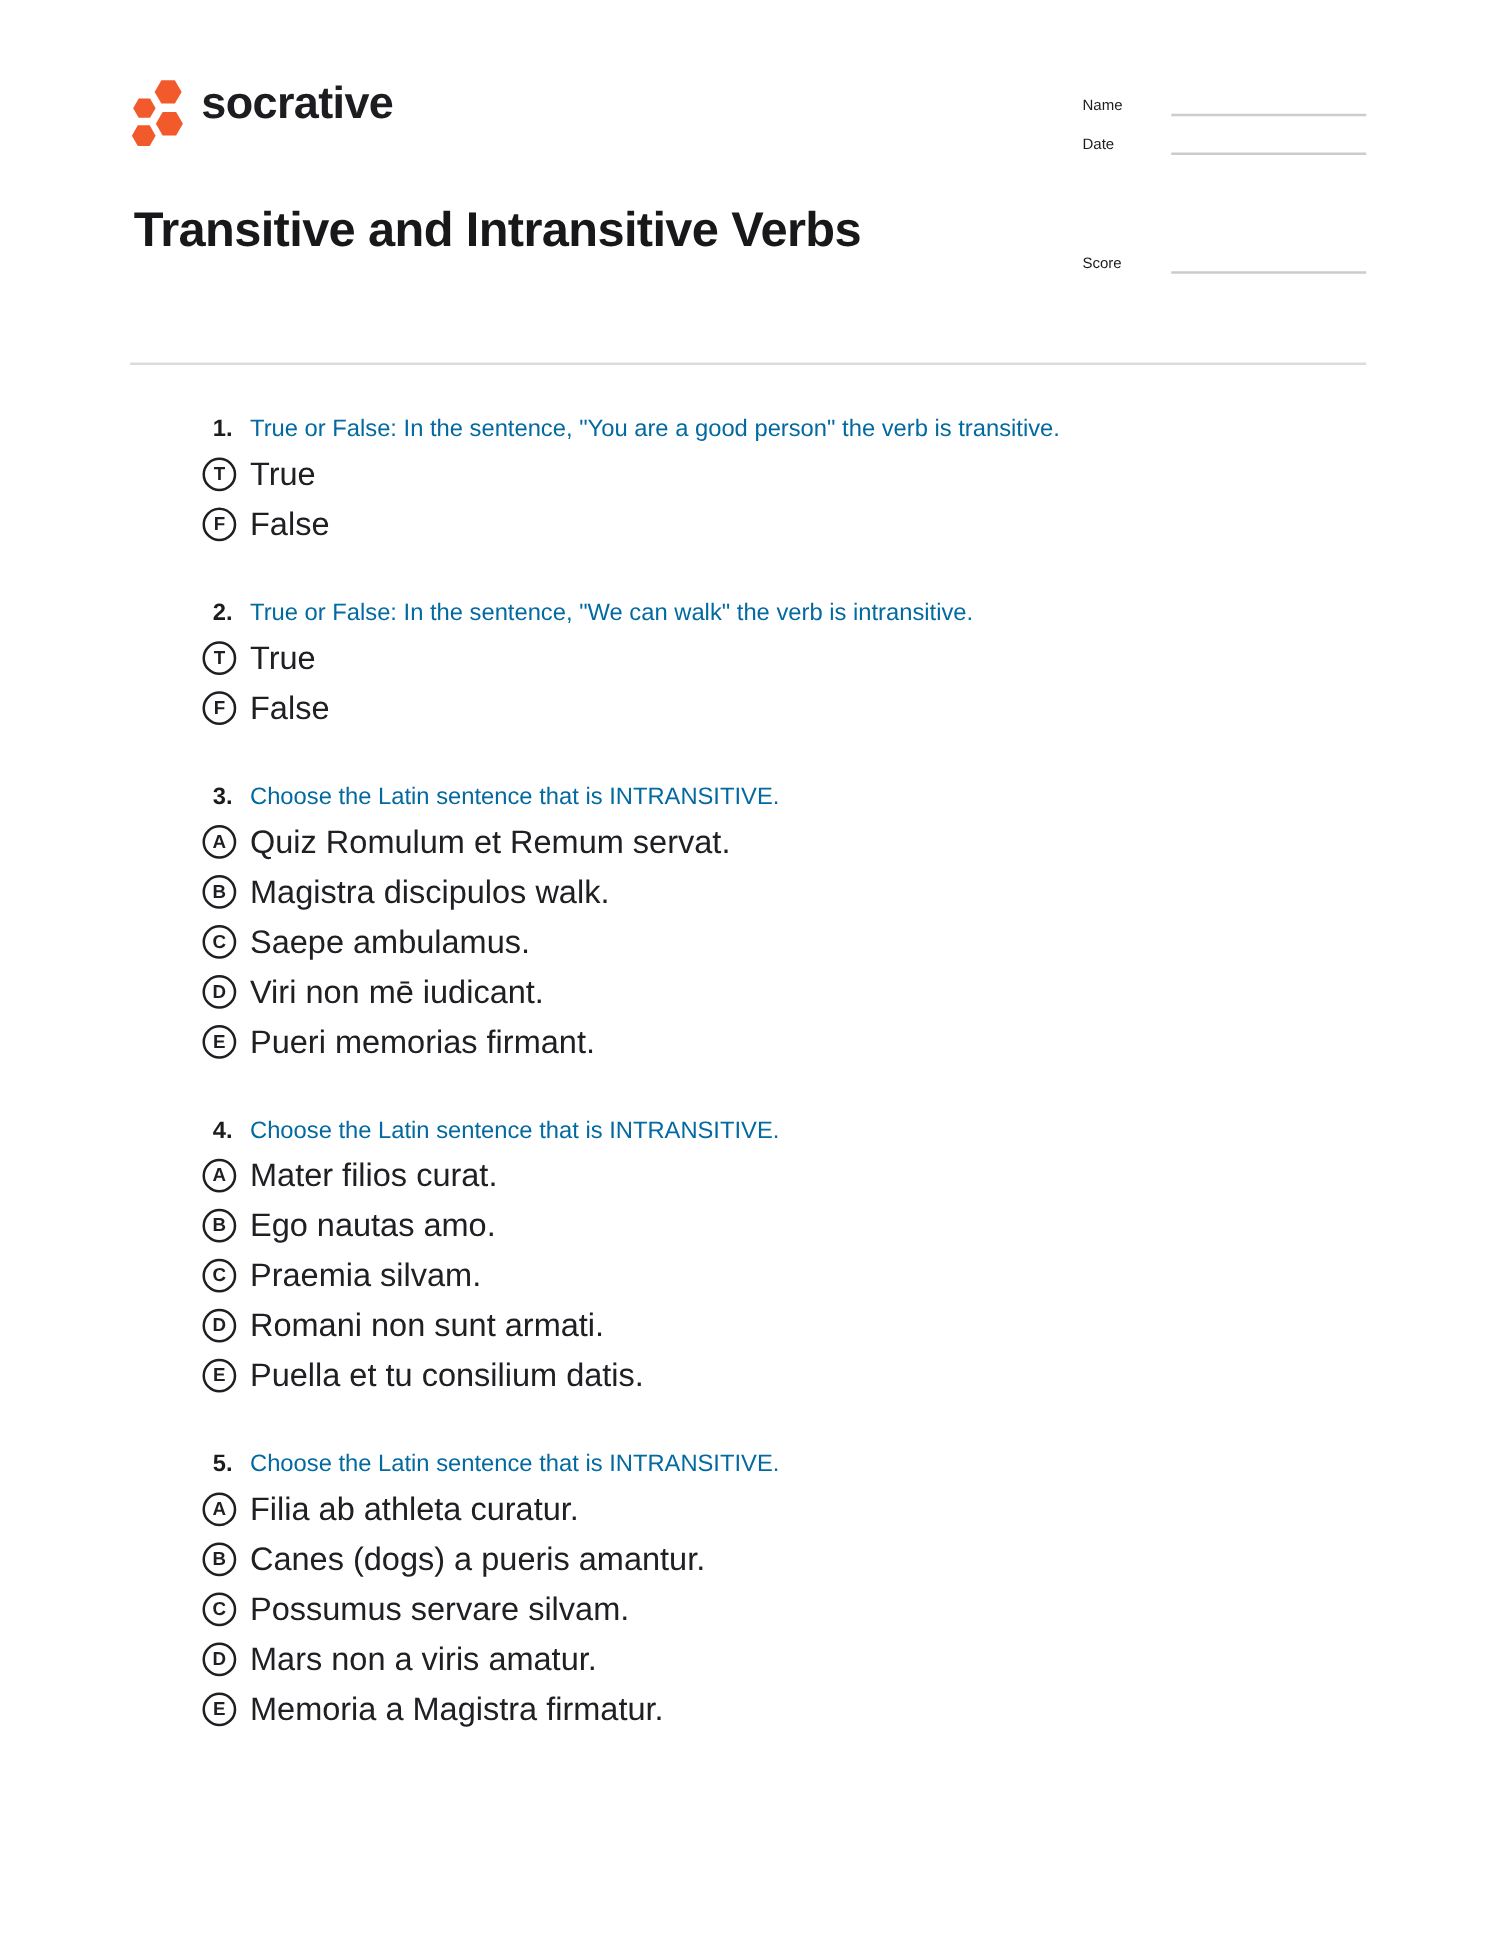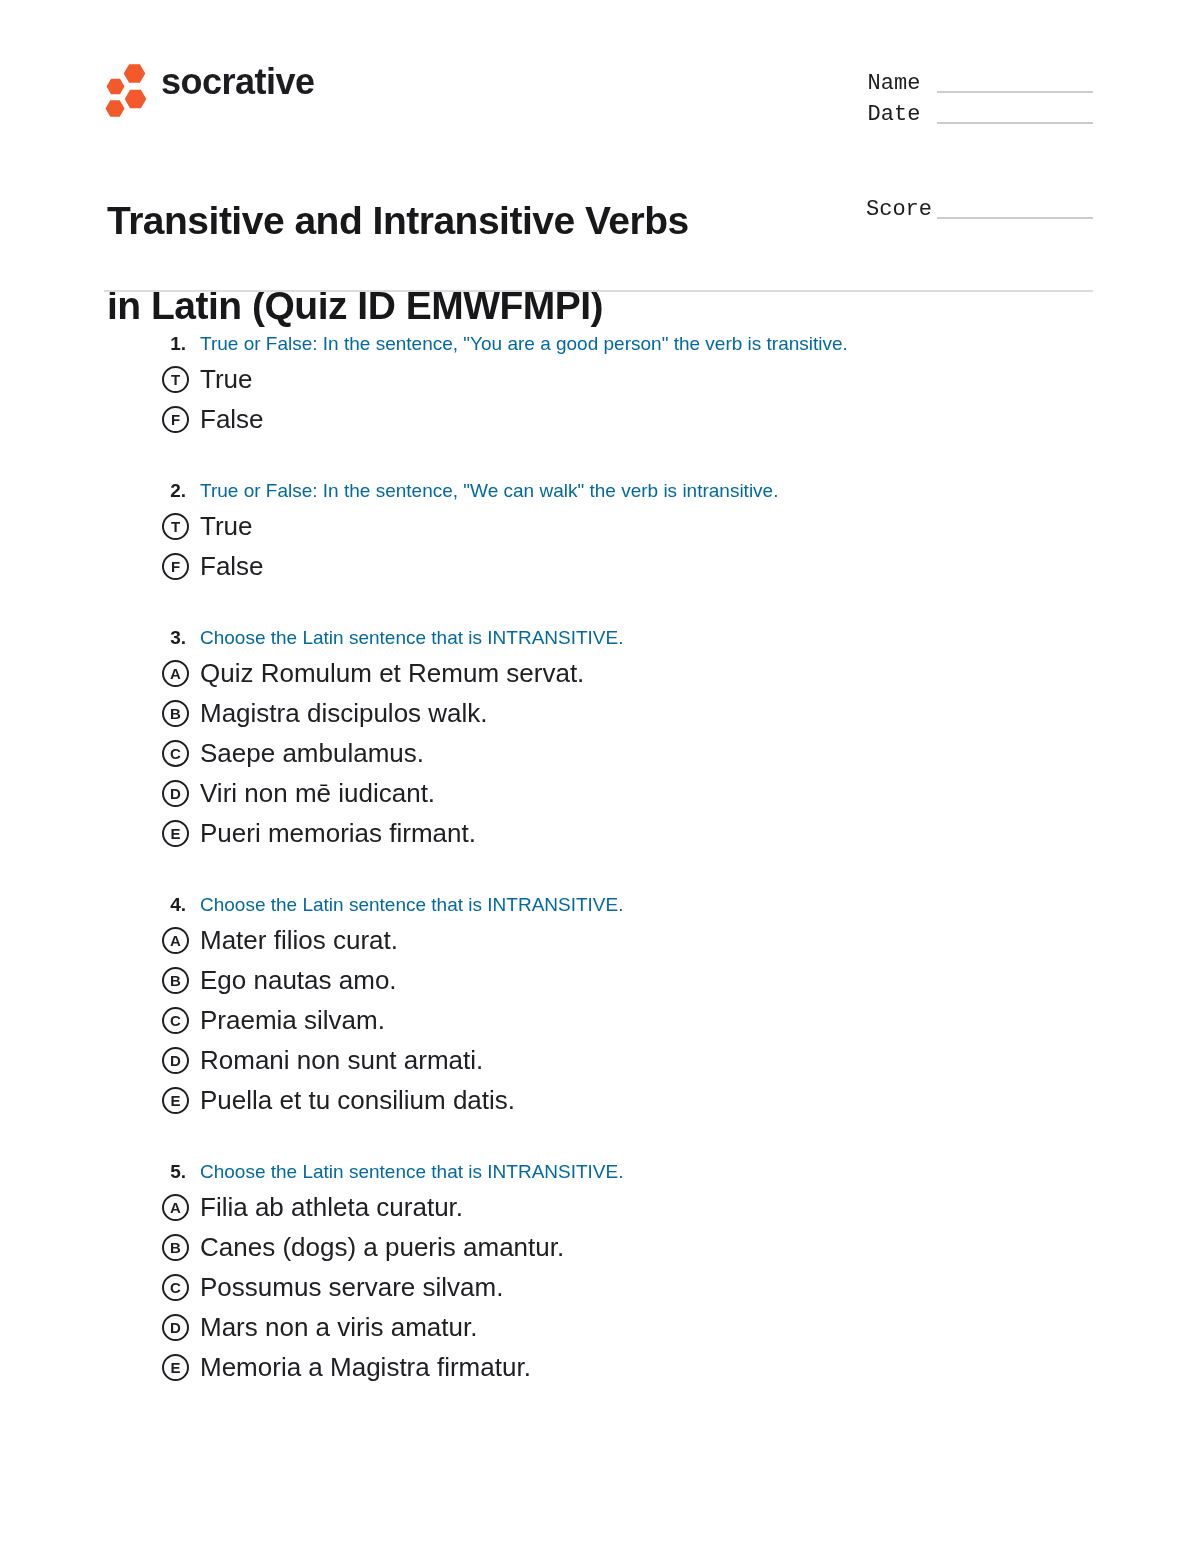--- a/index.html
+++ b/index.html
@@ -16,31 +16,31 @@
   .logo { position: absolute; left: 103px; top: 61px; display: flex; }
   .logo-icon { width: 47px; height: 57px; display: block; }
   .logo-text {
     font-size: 36px; font-weight: bold; color: #1d1d21;
     letter-spacing: -0.5px; margin-left: 11px; padding-bottom: 4px;
   }
 
   
   .fill-fields { position: absolute; top: 72px; right: 107px; width: 227px; }
   .field { display: flex; align-items: flex-end; margin-bottom: 7px; }
-  .field-label { width: 56px; text-align: center; font-size: 22px; line-height: 24px; color: #1c1c1e; font-family: Liberation Mono, monospace; }
+  .field-label { width: 56px; text-align: left; font-size: 12px; line-height: 24px; color: #1c1c1e; }
   .field-line { flex: 1; margin-left: 15px; height: 2px; background: #cccccc; margin-bottom: 3px; }
   .score-field { position: absolute; top: 198px; right: 107px; width: 227px; }
 
   
   .title {
     position: absolute; left: 107px; top: 160px; width: 780px;
     font-size: 39px; line-height: 49px; font-weight: bold;
     letter-spacing: -0.5px; color: #18181b;
   }
-  .title span { display: block; margin-top: 36px; }
+  .title span { display: block; }
 
   
   .divider {
     position: absolute; top: 290px; left: 104px; right: 107px;
     border: none; border-top: 2px solid #dcdcdc; height: 0;
   }
 
   
   .questions { position: absolute; top: 332px; left: 160px; right: 100px; }
   .question { margin-bottom: 46px; }
@@ -81,21 +81,20 @@
       <span class="field-line"></span>
     </div>
     <div class="field">
       <span class="field-label">Date</span>
       <span class="field-line"></span>
     </div>
   </div>
 
   <h1 class="title">
     <span>Transitive and Intransitive Verbs</span>
-    <span>in Latin (Quiz ID EMWFMPI)</span>
   </h1>
 
   <div class="field score-field">
     <span class="field-label">Score</span>
     <span class="field-line"></span>
   </div>
 
   <hr class="divider">
 
   <main class="questions">

